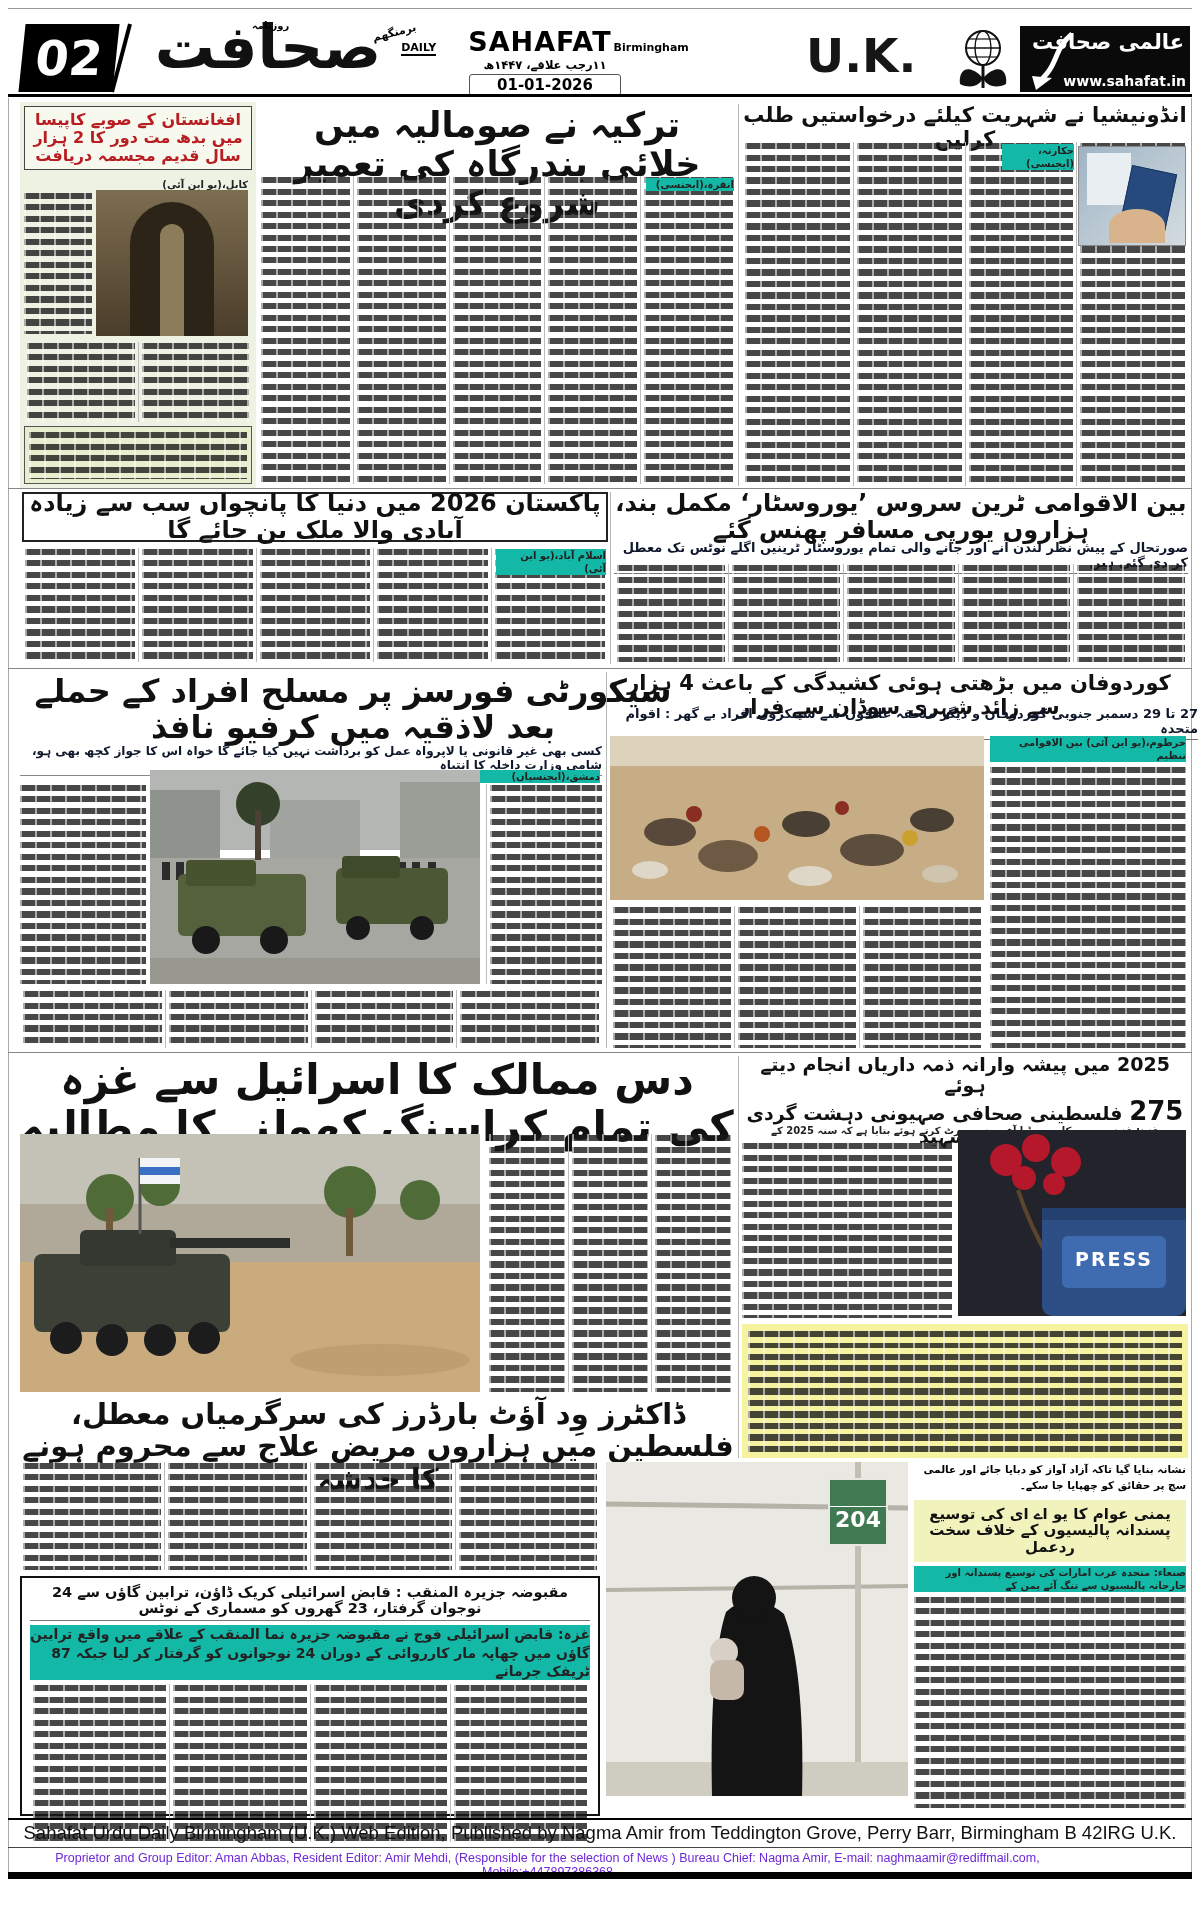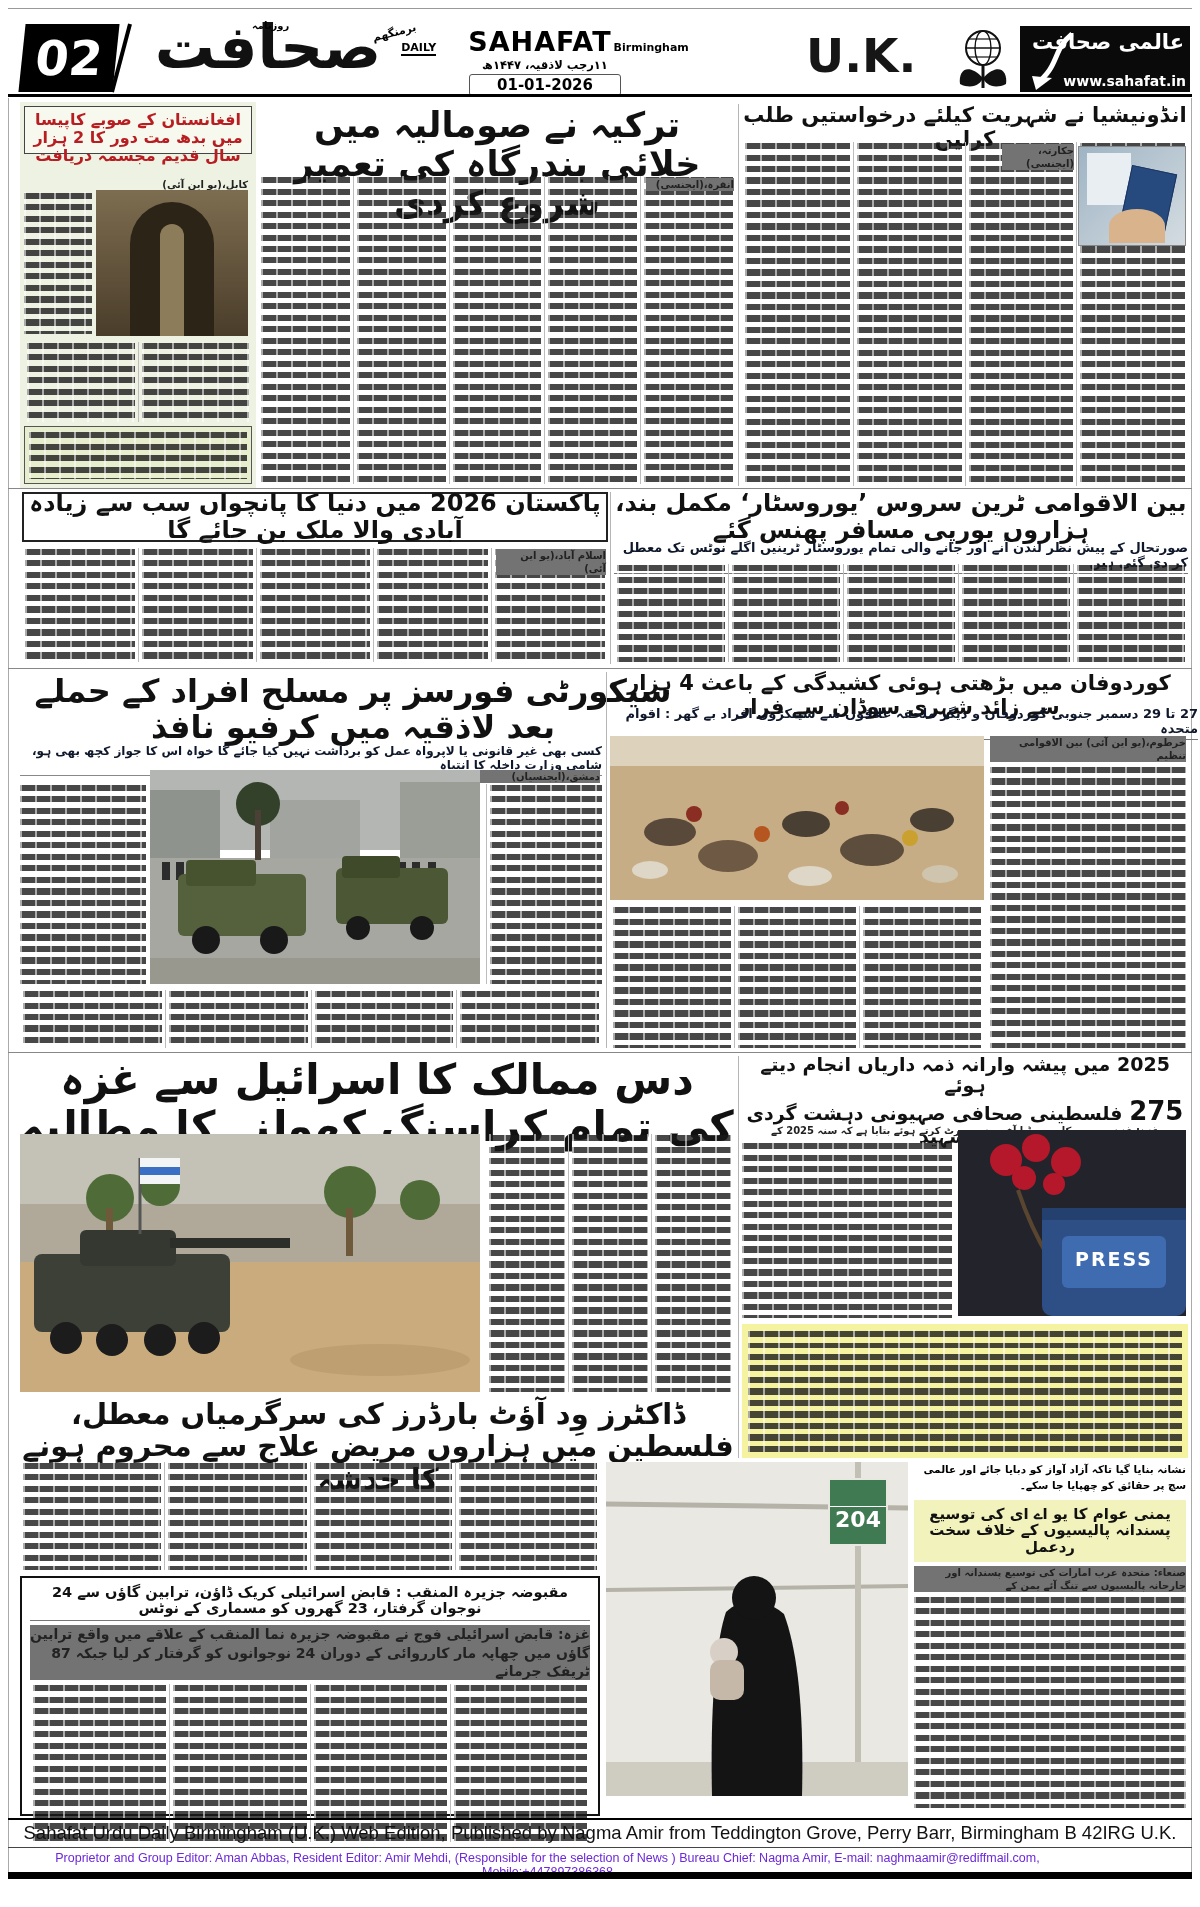--- a/index.html
+++ b/index.html
@@ -1,21 +1,21 @@
 <!DOCTYPE html>
 <html lang="ur"><head>
 <meta charset="utf-8">
 <style>
   html,body{margin:0;padding:0;background:#f2f2f2;}
   #page{position:relative;width:1200px;height:1907px;background:#ffffff;
         font-family:"DejaVu Sans",sans-serif;overflow:hidden;}
   .abs{position:absolute;box-sizing:border-box;}
   .ur{direction:rtl;}
   .hl{font-weight:bold;color:#111;text-align:center;line-height:1.12;}
-  .dl{font-size:10px;font-weight:bold;color:#222;background:#737373;line-height:1.3;}
+  .dl{font-size:10px;font-weight:bold;color:#222;background:#14b8a6;line-height:1.3;}
   
   .ft{height:100%;
       background-image:
         repeating-linear-gradient(90deg, rgba(255,255,255,.55) 0 2px, transparent 2px 15px),
         repeating-linear-gradient(to bottom, rgba(25,25,25,.80) 1px 7px, transparent 7px 12.5px);}
   .cols{display:flex;}
   .cols>div{flex:1;padding:0 3px;}
   .cols>div:not(:first-child){border-left:1px solid #bdbdbd;}
   .rule{background:#000;}
   .photo{overflow:hidden;}
@@ -40,21 +40,21 @@
   <div class="abs ur hl" style="left:128px;top:14px;width:280px;font-size:60px;letter-spacing:-2px;">صحافت</div>
   <div class="abs ur" style="left:252px;top:20px;font-size:10px;font-weight:bold;">روزنامہ</div>
   <div class="abs ur" style="left:372px;top:26px;font-size:11px;font-weight:bold;transform:rotate(-14deg);">برمنگھم</div>
 
   <div class="abs" style="left:436px;top:26px;width:218px;text-align:center;">
     <div style="display:flex;align-items:baseline;justify-content:center;gap:2px;">
       <span style="font-size:11px;font-weight:bold;border-bottom:2px solid #000;">DAILY</span>
       <span style="font-size:27px;font-weight:bold;letter-spacing:1px;margin-left:30px;">SAHAFAT</span>
       <span style="font-size:11px;font-weight:bold;">Birmingham</span>
     </div>
-    <div class="ur" style="font-size:11.5px;font-weight:bold;margin-top:1px;">۱۱رجب لاذقیہ، ۱۴۴۷ھ</div>
+    <div class="ur" style="font-size:11.5px;font-weight:bold;margin-top:1px;">۱۱رجب علاقے، ۱۴۴۷ھ</div>
     <div style="margin:2px auto 0;width:150px;height:20px;border:1.5px solid #555;border-radius:3px;font-size:15px;font-weight:bold;line-height:20px;">01-01-2026</div>
   </div>
 
   <div class="abs" style="left:806px;top:28px;width:140px;font-size:47px;font-weight:bold;color:#161616;">U.K.</div>
 
   <svg class="abs" style="left:948px;top:26px;" width="70" height="68" viewBox="0 0 70 68">
     <circle cx="35" cy="22" r="17" fill="none" stroke="#111" stroke-width="2"></circle>
     <ellipse cx="35" cy="22" rx="8" ry="17" fill="none" stroke="#111" stroke-width="1.4"></ellipse>
     <line x1="18" y1="22" x2="52" y2="22" stroke="#111" stroke-width="1.4"></line>
     <line x1="20" y1="13" x2="50" y2="13" stroke="#111" stroke-width="1.2"></line>
@@ -69,21 +69,21 @@
     <svg style="position:absolute;left:2px;top:6px;" width="60" height="58">
       <path d="M50 2 C30 18 38 34 14 52" stroke="#fff" stroke-width="5" fill="none"></path>
       <path d="M10 44 L30 46 L14 58 Z" fill="#fff"></path>
     </svg>
     <div style="position:absolute;right:4px;bottom:3px;color:#fff;font-size:14px;font-weight:bold;">www.sahafat.in</div>
   </div>
 
   <div class="abs rule" style="left:8px;top:94px;width:1184px;height:3px;"></div>
 
   <div class="abs" style="left:20px;top:102px;width:236px;height:386px;background:#edf2e2;"></div>
-  <div class="abs ur hl" style="left:24px;top:106px;width:228px;height:48px;border:1px solid #444;background:#f7f9ef;color:#b81d22;font-size:16px;padding-top:4px;">افغانستان کے صوبے کاپیسا میں بدھ مت دور کا 2 ہزار سال قدیم مجسمہ دریافت</div>
+  <div class="abs ur hl" style="left:24px;top:106px;width:228px;height:64px;border:1px solid #444;background:#f7f9ef;color:#b81d22;font-size:16px;padding-top:4px;">افغانستان کے صوبے کاپیسا میں بدھ مت دور کا 2 ہزار سال قدیم مجسمہ دریافت</div>
   <div class="abs ur dl" style="left:136px;top:178px;width:112px;text-align:right;background:transparent;">کابل،(یو این آئی)</div>
   <div class="abs" style="left:24px;top:192px;width:68px;height:142px;">
       <div class="ft"></div>
     </div>
   <div class="abs photo" style="left:96px;top:190px;width:152px;height:146px;background:linear-gradient(#7d6d50,#4a3d2a);">
     <div style="position:absolute;left:34px;top:12px;width:84px;height:134px;background:#2b2417;border-radius:42px 42px 0 0;"></div>
     <div style="position:absolute;left:64px;top:34px;width:24px;height:112px;background:#8d7c5a;border-radius:12px 12px 0 0;"></div>
   </div>
   <div class="abs cols" style="left:24px;top:342px;width:228px;height:80px;">
       <div>

